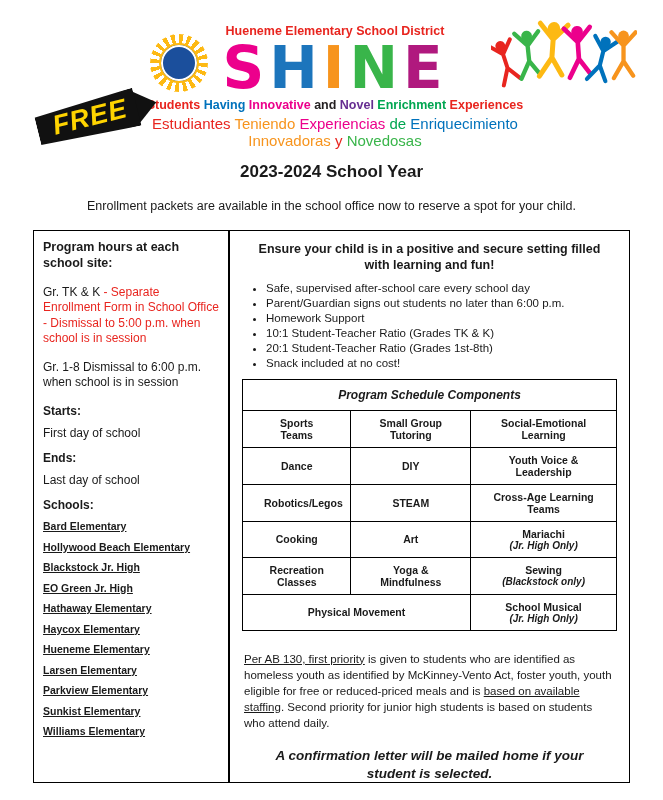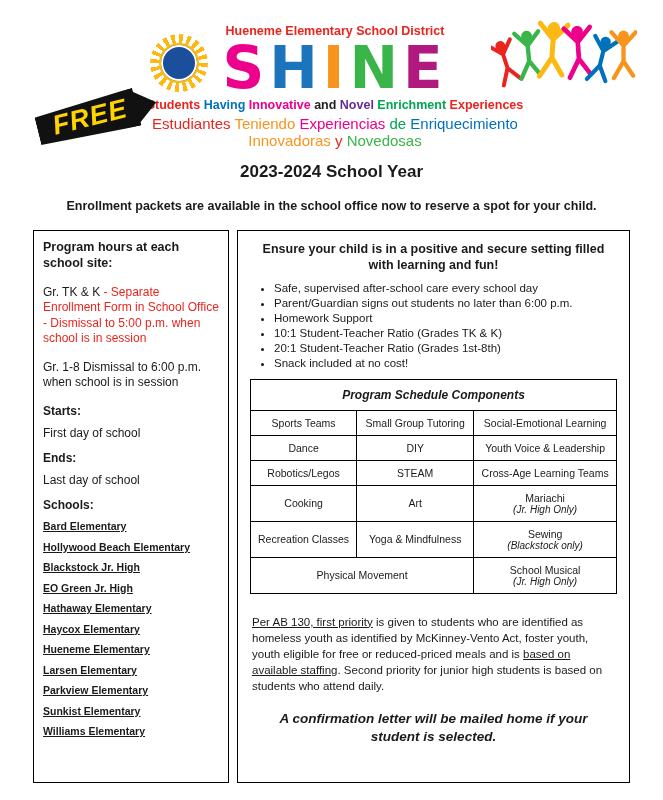--- a/index.html
+++ b/index.html
@@ -33,45 +33,45 @@
                clip-path:polygon(0 14%, 100% 0, 100% 100%, 0 86%); }
   .free-head { width:0; height:0; border-top:17px solid transparent;
                border-bottom:17px solid transparent; border-left:22px solid var(--free-black);
                margin-left:-2px; }
 
   .kids { position:absolute; right:26px; top:6px; width:146px; height:96px; }
   .kid path { fill:none; stroke-width:3.6; stroke-linecap:round; }
 
   
   .year-title { text-align:center; font-size:17px; font-weight:bold; margin:6px 0 0; }
-  .enroll-note { text-align:center; font-size:12.5px; font-weight:bold; margin:17px 24px 0; }
-
-  
-  .columns { display:flex; gap:8px; margin:17px 33px 0; height:553px; }
+  .enroll-note { text-align:center; font-size:12.5px; font-weight:normal; margin:17px 24px 0; }
+
+  
+  .columns { display:flex; gap:0; margin:17px 33px 0; height:553px; }
   .box { border:1.5px solid #000; background:#fff; box-sizing:border-box; overflow:hidden; }
   .left-box  { width:196px; flex:none; padding:8px 9px; font-size:12px; }
   .right-box { flex:1; padding:8px 12px; font-size:11.5px; }
 
   
   .box-title { font-size:12.5px; font-weight:bold; margin-bottom:13px; line-height:1.3; }
   .hours-para { line-height:1.3; margin-bottom:13px; }
   .hours-label { font-weight:normal;text-align:right; }
   .red-text { color:var(--accent-red); }
   .field-label { font-weight:bold; margin-bottom:8px; }
   .field-value { margin-bottom:11px; }
   .school { font-size:10.5px; font-weight:bold; text-decoration:underline;
             margin-bottom:8.5px; }
 
   
   .headline { text-align:center; font-weight:bold; font-size:12.5px; margin:2px 6px 8px; line-height:1.3; }
   .benefits { margin:0 0 10px; padding-left:24px; }
   .benefits li { margin-bottom:3px; }
   .schedule { width:100%; border-collapse:collapse; margin-bottom:20px; table-layout:fixed; }
   .schedule th, .schedule td { border:1px solid #000; text-align:center;
-    font-size:10.5px; padding:6px 3px; vertical-align:middle; font-weight:normal; }
+    font-size:10.5px; padding:6px 21px; vertical-align:middle; font-weight:bold; }
   .schedule th { font-style:italic; font-weight:bold; font-size:12px; padding:8px; }
   .cell-sub { font-style:italic; font-size:10px; }
   .priority { line-height:1.4; margin:2px 2px 16px; }
   .u { text-decoration:underline; }
   .confirmation { text-align:center; font-weight:bold; font-style:italic; font-size:13.5px;
                   line-height:1.35; margin:14px 26px 0; }
 </style>
 </head>
 <body>
 

